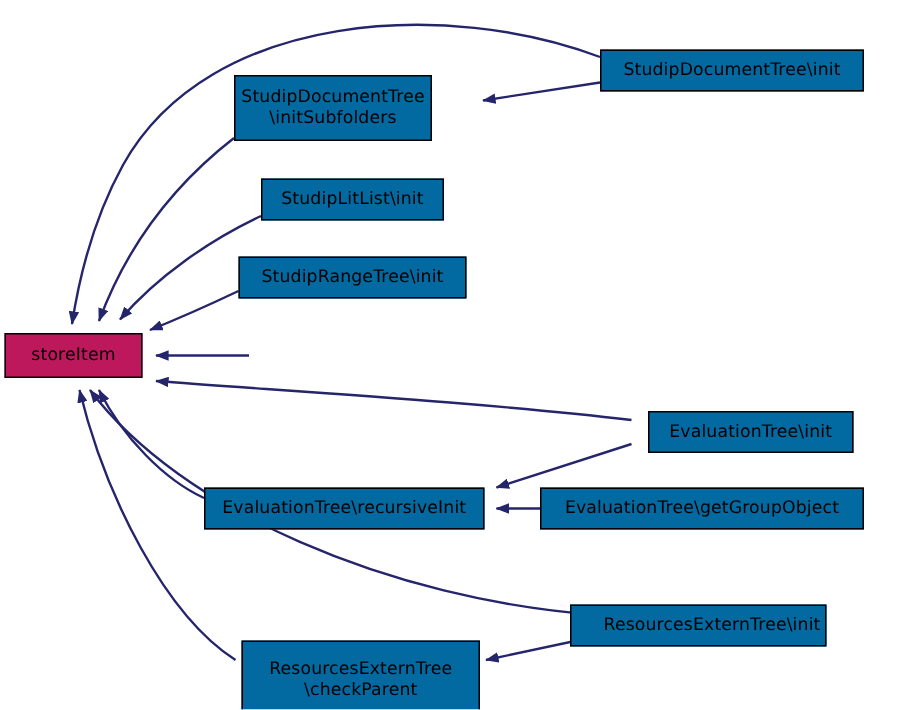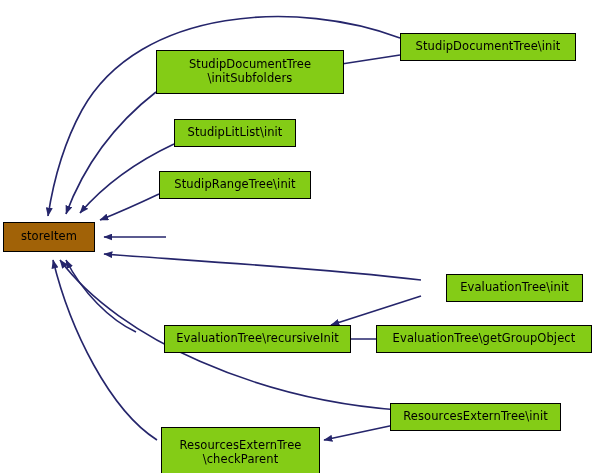--- a/index.html
+++ b/index.html
@@ -21,34 +21,34 @@
     position: absolute;
     left: 0;
     top: 0;
     width: 605px;
     height: 473px;
   }
   .graph-node {
     position: absolute;
     box-sizing: border-box;
     border: 1px solid #000000;
-    background: #84cc16;
+    background: #0369a1;
     color: #000000;
     font-size: 11.5px;
     line-height: 1.18;
     display: flex;
     align-items: center;
     justify-content: center;
     text-align: center;
     white-space: pre-line;
     letter-spacing: 0.1px;
     z-index: 2;
   }
   .graph-node.highlight {
-    background: #a16207;
+    background: #be185d;
   }
   .node-label {
     display: block;
     width: 100%;
     padding: 0 3px;
     box-sizing: border-box;
   }
 </style>
 </head>
 <body>
@@ -89,51 +89,51 @@
       <path d="M 380,339 L 331,339"></path>
 
       <path d="M 399,424 L 324,440"></path>
     </g>
   </svg>
 
   <div class="graph-node highlight" style="left:3px; top:222px; width:92px; height:30px;">
     <span class="node-label">storeItem</span>
   </div>
 
-  <div class="graph-node" style="left:156px; top:50px; width:188px; height:44px;justify-content:flex-end;">
+  <div class="graph-node" style="left:156px; top:50px; width:132px; height:44px;justify-content:flex-end;">
     <span class="node-label">StudipDocumentTree
 \initSubfolders</span>
   </div>
 
   <div class="graph-node" style="left:400px; top:33px; width:176px; height:28px;">
     <span class="node-label">StudipDocumentTree\init</span>
   </div>
 
   <div class="graph-node" style="left:174px; top:119px; width:122px; height:28px;justify-content:center;">
     <span class="node-label">StudipLitList\init</span>
   </div>
 
   <div class="graph-node" style="left:159px; top:171px; width:152px; height:28px;justify-content:center;">
     <span class="node-label">StudipRangeTree\init</span>
   </div>
 
 
-  <div class="graph-node" style="left:446px; top:274px; width:137px; height:28px;">
+  <div class="graph-node" style="left:432px; top:274px; width:137px; height:28px;">
     <span class="node-label">EvaluationTree\init</span>
   </div>
 
-  <div class="graph-node" style="left:136px; top:325px; width:187px; height:28px;margin-left:28px;">
+  <div class="graph-node" style="left:136px; top:325px; width:187px; height:28px;">
     <span class="node-label">EvaluationTree\recursiveInit</span>
   </div>
 
-  <div class="graph-node" style="left:376px; top:325px; width:216px; height:28px;">
+  <div class="graph-node" style="left:360px; top:325px; width:216px; height:28px;">
     <span class="node-label">EvaluationTree\getGroupObject</span>
   </div>
 
-  <div class="graph-node" style="left:390px; top:403px; width:171px; height:28px;">
+  <div class="graph-node" style="left:380px; top:403px; width:171px; height:28px;text-align:right;">
     <span class="node-label">ResourcesExternTree\init</span>
   </div>
 
   <div class="graph-node" style="left:161px; top:427px; width:159px; height:52px;">
     <span class="node-label">ResourcesExternTree
 \checkParent</span>
   </div>
 
 </div>
 

